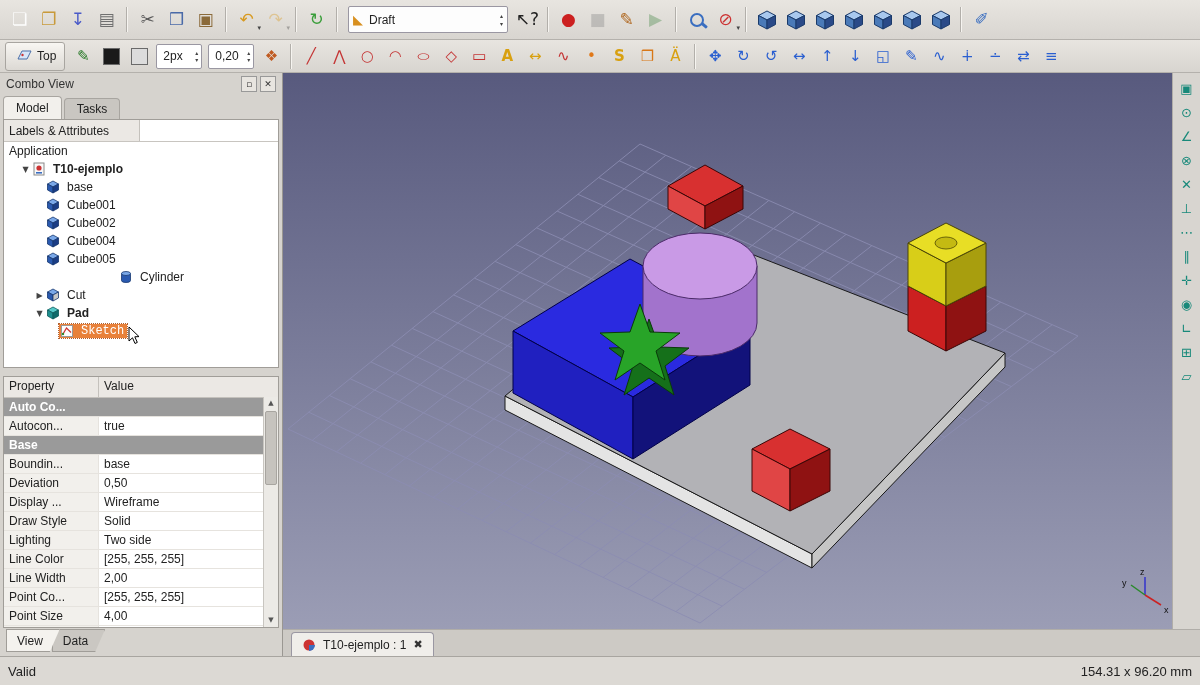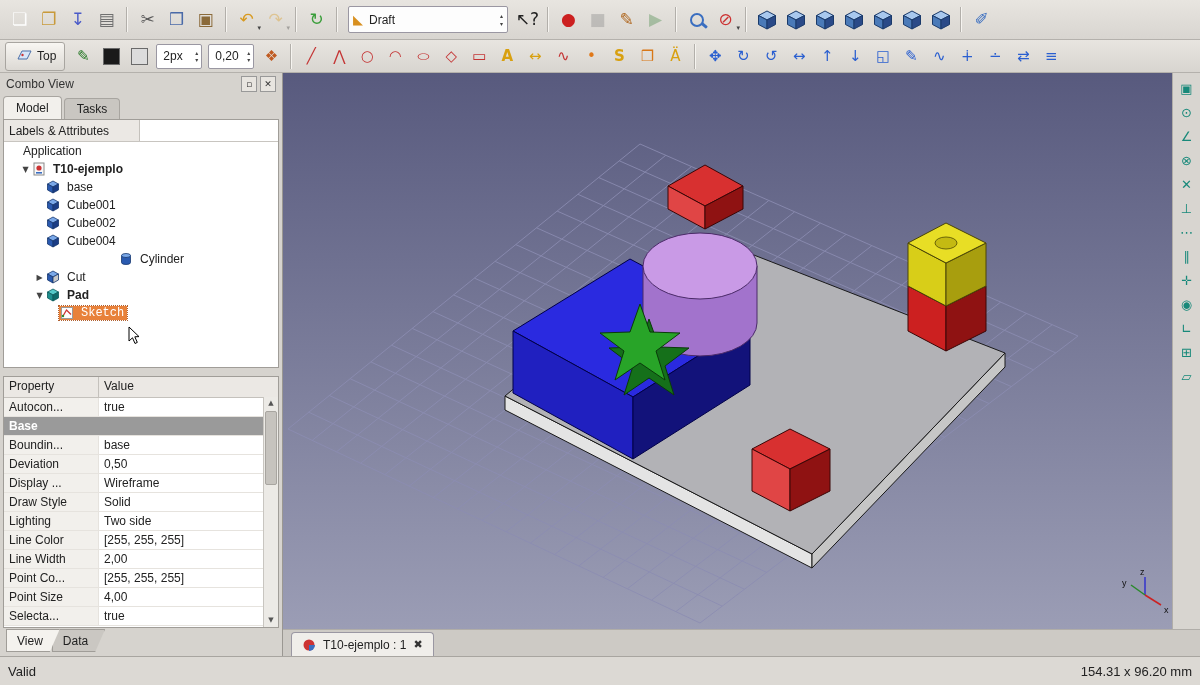--- a/index.html
+++ b/index.html
@@ -361,21 +361,21 @@
   <div class="cv-tabs" id="cv-tabs">
       <div class="cvtab active">Model</div>
       <div class="cvtab">Tasks</div>
     </div>
 
   <div class="tree-box">
     <div class="tree-header-wrap">
       <span class="tree-header">Labels &amp; Attributes</span>
     </div>
     <div id="tree">
-        <div class="trow" style="padding-left: 16px;">
+        <div class="trow" style="padding-left: 2px;">
           <span class="selwrap">
             <span class="tlabel">Application</span>
           </span>
         </div>
         <div class="trow" style="padding-left: 16px;">
           <span class="exp">▼</span>
           <span class="selwrap">
             <span class="ticon">
               <svg width="14" height="14" viewBox="0 0 14 14">
                 <rect x="2" y="1" width="10" height="12" fill="#f8f8f8" stroke="#8a8a8a"></rect>
@@ -429,20 +429,33 @@
           <span class="exp"></span>
           <span class="selwrap">
             <span class="ticon">
               <svg width="14" height="14" viewBox="0 0 14 14">
                 <polygon points="7,1 12.5,4 7,7 1.5,4" fill="#7aa8e8" stroke="#16376e" stroke-width="0.8"></polygon>
                 <polygon points="1.5,4 7,7 7,13 1.5,10" fill="#2a5ab0" stroke="#16376e" stroke-width="0.8"></polygon>
                 <polygon points="7,7 12.5,4 12.5,10 7,13" fill="#1b3d85" stroke="#16376e" stroke-width="0.8"></polygon>
               </svg>
             </span>
             <span class="tlabel">Cube004</span>
+          </span>
+        </div>
+        <div class="trow" style="padding-left: 30px;">
+          <span class="exp"></span>
+          <span class="selwrap">
+            <span class="ticon">
+              <svg width="14" height="14" viewBox="0 0 14 14">
+                <polygon points="7,1 12.5,4 7,7 1.5,4" fill="#7aa8e8" stroke="#16376e" stroke-width="0.8"></polygon>
+                <polygon points="1.5,4 7,7 7,13 1.5,10" fill="#2a5ab0" stroke="#16376e" stroke-width="0.8"></polygon>
+                <polygon points="7,7 12.5,4 12.5,10 7,13" fill="#1b3d85" stroke="#16376e" stroke-width="0.8"></polygon>
+              </svg>
+            </span>
+            <span class="tlabel">Cube005</span>
           </span>
         </div>
         <div class="trow" style="padding-left: 12px; justify-content: center;">
           <span class="exp"></span>
           <span class="selwrap">
             <span class="ticon">
               <svg width="14" height="14" viewBox="0 0 14 14">
                 <path d="M2.5,3.5 V10.5 A4.5,2 0 0 0 11.5,10.5 V3.5" fill="#2a5ab0" stroke="#16376e" stroke-width="0.8"></path>
                 <ellipse cx="7" cy="3.5" rx="4.5" ry="2" fill="#7aa8e8" stroke="#16376e" stroke-width="0.8"></ellipse>
               </svg>
@@ -491,20 +504,23 @@
         </div>
       </div>
   </div>
 
   <div class="prop-box">
     <div class="prop-header">
       <span class="ph1">Property</span>
       <span class="ph2">Value</span>
     </div>
     <div class="prop-rows" id="props">
+        <div class="prow group">
+          <span class="c1">Auto Co...</span>
+        </div>
         <div class="prow">
           <span class="c1">Autocon...</span>
           <span class="c2">true</span>
         </div>
         <div class="prow group">
           <span class="c1">Base</span>
         </div>
         <div class="prow">
           <span class="c1">Boundin...</span>
           <span class="c2">base</span>

